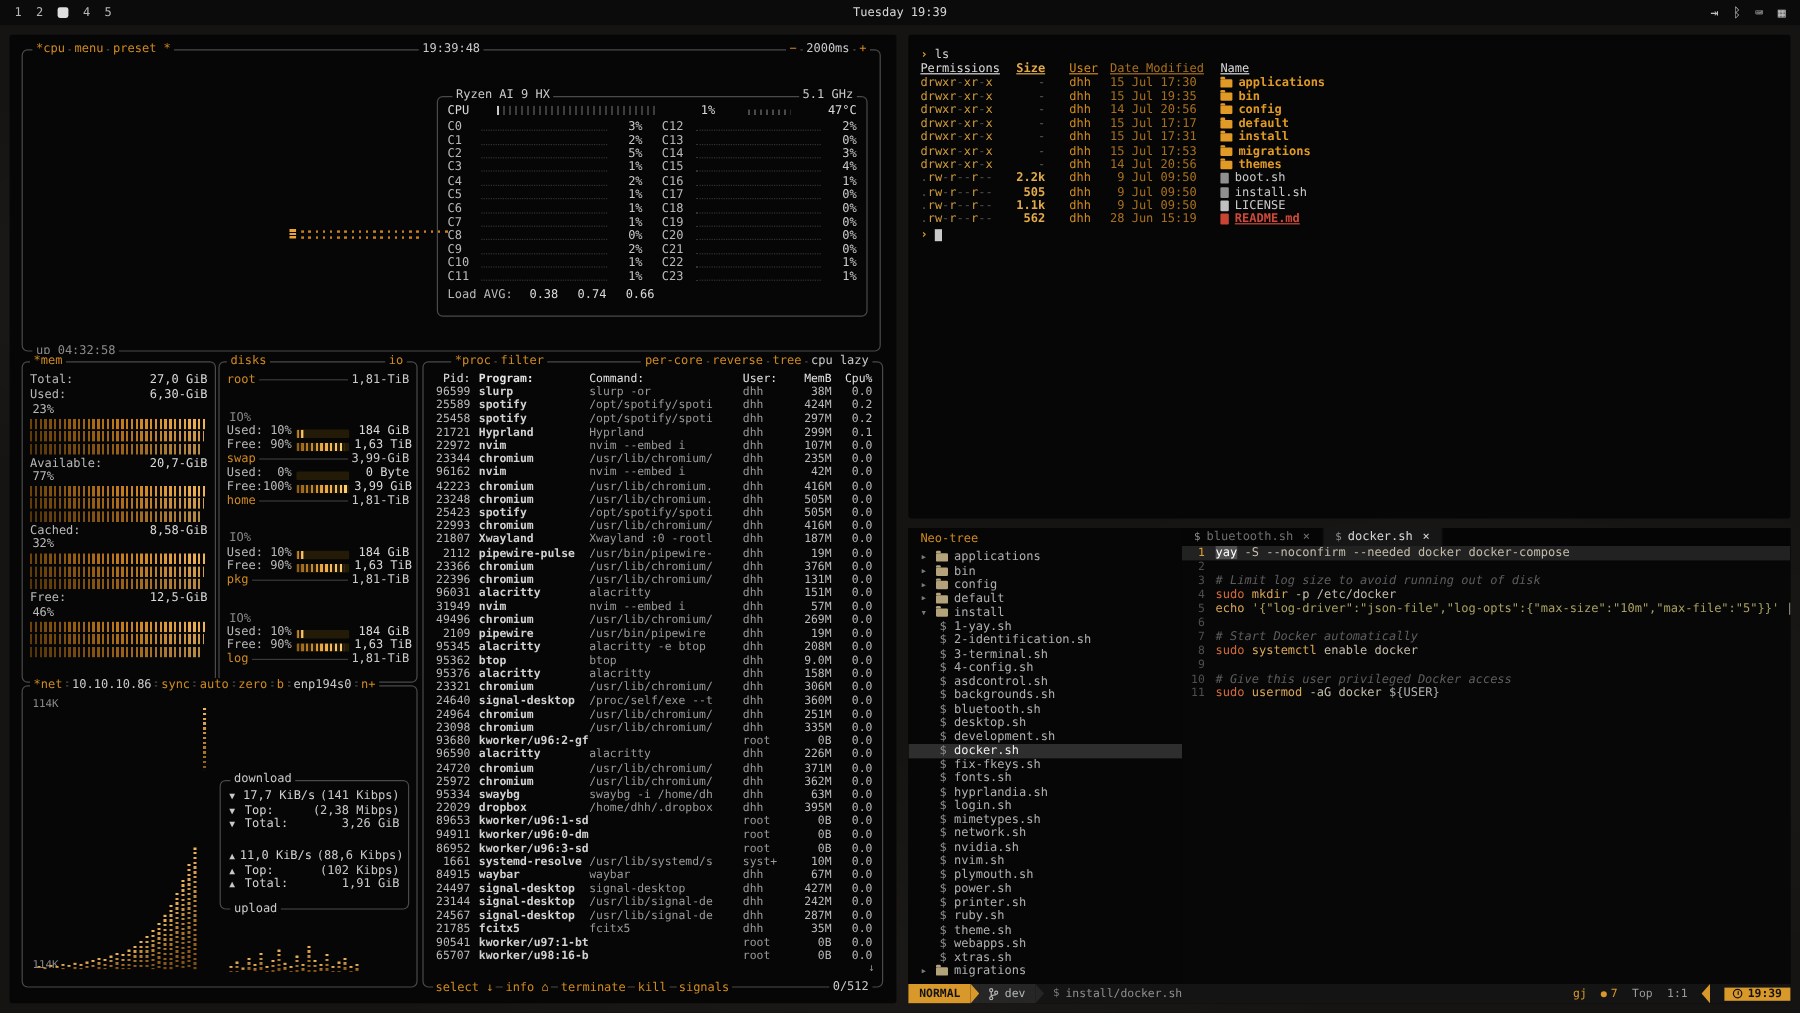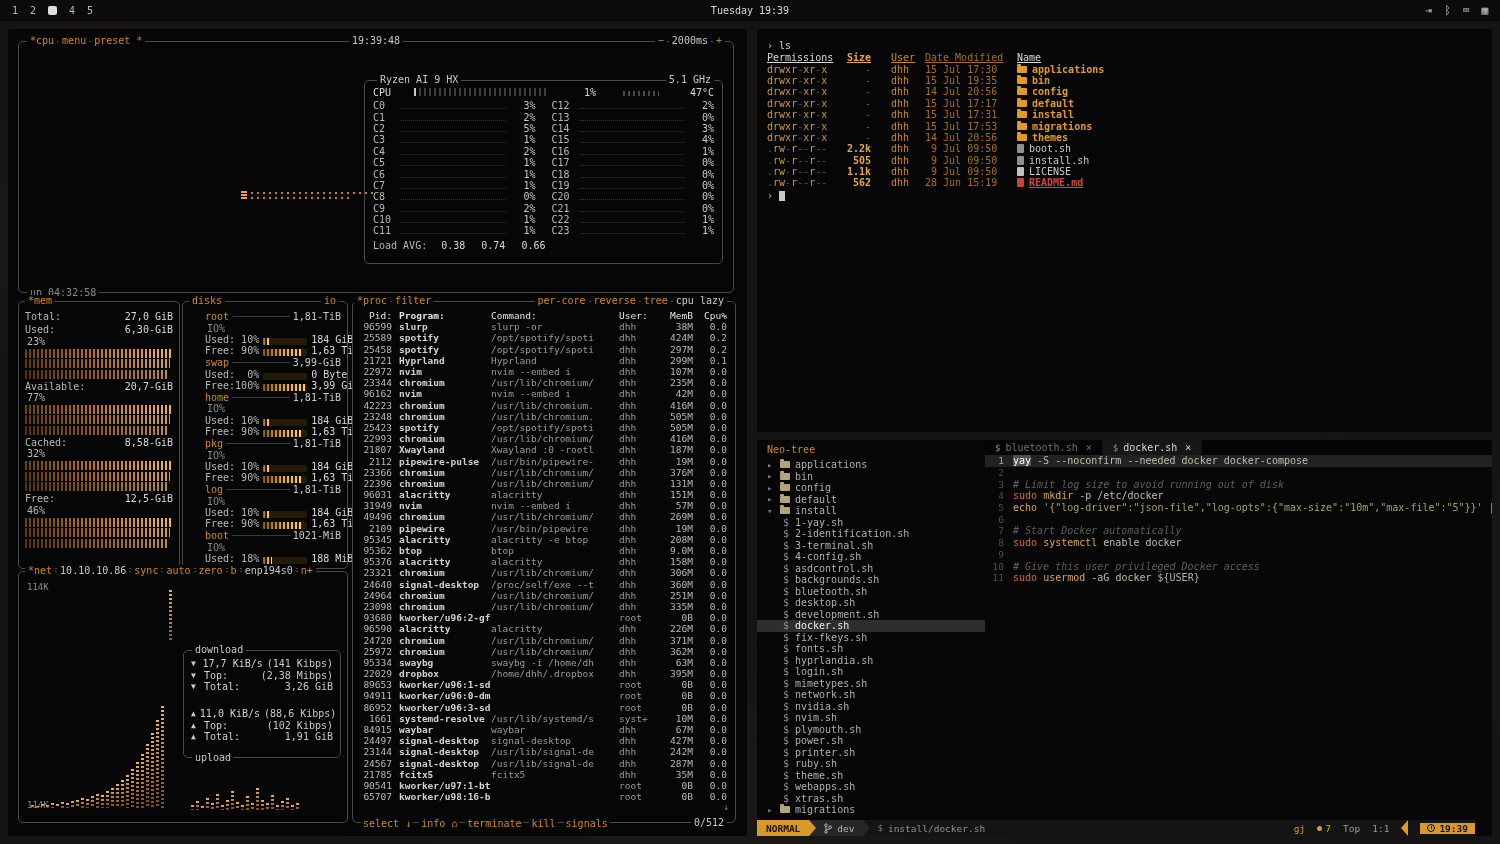--- a/index.html
+++ b/index.html
@@ -26,21 +26,21 @@
   #win-nvim { left:757px; top:440px; width:735px; height:396px; font-size:10px; }
   
   .box { position:absolute; border:1px solid #4a4a4a; border-radius:5px; background:#060606; }
   .tag { background:#060606; padding:0 3px; color:#cf8a1f; white-space:pre; line-height:12px; }
   .tag.val { color:#c9c9c9; }
   .tag.dim { color:#8a8a8a; }
   .hgroup { position:absolute; top:-7px; display:flex; gap:2px; align-items:center; }
   .bgroup { position:absolute; bottom:-7px; display:flex; gap:6px; align-items:center; }
   #cpu-box  { left:10px; top:12px;  width:716px; height:252px; }
   #mem-box  { left:10px; top:272px; width:162px; height:268px; }
-  #disk-box { left:174px;top:272px; width:166px; height:268px;padding-left:16px; }
+  #disk-box { left:174px;top:272px; width:166px; height:268px; }
   #proc-box { left:344px;top:272px; width:384px; height:522px; }
   #net-box  { left:10px; top:542px; width:330px; height:252px; }
   
   #cpu-inner { position:absolute; left:345px; top:38px; width:359px; height:184px;
     border:1px solid #4a4a4a; border-radius:5px; padding:5px 8px 2px; }
   .cpu-row { display:flex; align-items:center; gap:23px; height:12px; }
   .cpu-label { color:#d9d9d9; }
   .meter-cpu { flex:1; height:8px;
     background:linear-gradient(90deg,#c9c9c9 0 5px,#3d3d3d 5px);
     -webkit-mask:repeating-linear-gradient(90deg,#000 0 2px,transparent 2px 5px);
@@ -73,21 +73,21 @@
     background:linear-gradient(90deg,#6b4209,#c87f1e 55%,#f0b65a);
     -webkit-mask:repeating-linear-gradient(90deg,#000 0 2px,transparent 2px 4px);
             mask:repeating-linear-gradient(90deg,#000 0 2px,transparent 2px 4px); }
   .mem-sec { margin-top:2px; }
   
   .disk-pad { padding:8px 6px 0; }
   .disk-divider { display:flex; align-items:center; gap:3px; height:11.5px; margin-top:1px; }
   .disk-name { color:#cf8a1f; }
   .disk-rule { flex:1; border-top:1px solid #3a3a3a; height:0; }
   .disk-size { color:#c9c9c9; }
-  .disk-io { color:#8a8a8a; height:11.2px; padding-left:2px; }
+  .disk-io { color:#8a8a8a; height:11.2px; padding-left:2px;margin-top:20px; }
   .disk-row { display:flex; align-items:flex-end; gap:4px; height:11.2px; }
   .disk-rlabel { color:#b9b9b9; white-space:pre; }
   .meter-sm { flex:0 0 44px; height:7px; background:#241a08; border-radius:1px; overflow:hidden; display:flex; }
   .meter-fill { height:100%;
     background:linear-gradient(90deg,#8a5a10,#e8a33d,#ffd27a);
     -webkit-mask:repeating-linear-gradient(90deg,#000 0 2px,transparent 2px 4px);
             mask:repeating-linear-gradient(90deg,#000 0 2px,transparent 2px 4px); }
   .disk-rval { margin-left:auto; color:#d9d9d9; white-space:pre; }
   
   .proc-pad { padding:8px 2px 0; height:100%; overflow:hidden; }
@@ -167,21 +167,21 @@
   .ln { flex:0 0 28px; text-align:right; padding-right:9px; color:#4e4e4e; font-size:9.5px; }
   .cursorline .ln { color:#e0a030; }
   .lt { white-space:pre; color:#c4bcab; }
   .seg-cm { color:#5e5e5e; font-style:italic; }
   .seg-kw { color:#d56a3a; }
   .seg-cmd { color:#d8a657; }
   .seg-str { color:#a8a060; }
   .seg-var { color:#b0b0b0; }
   .seg-code { color:#c4bcab; }
   .seg-cursorword { background:#4f4f4f; color:#ffffff; }
-  .statusbar { position:absolute; left:0; right:17px; bottom:0; height:16px; background:#141414;
+  .statusbar { position:absolute; left:0; right:0; bottom:0; height:16px; background:#141414;
     display:flex; align-items:stretch; font-size:9.5px; }
   .sb-mode { background:#d9992a; color:#131313; font-weight:bold; padding:0 9px; display:flex; align-items:center; }
   .sb-arr-a { width:0; border-top:8px solid transparent; border-bottom:8px solid transparent;
     border-left:7px solid #d9992a; background:#262626; }
   .sb-branch { background:#262626; color:#b5b5b5; display:flex; align-items:center; gap:5px; padding:0 8px; }
   .sb-arr-b { width:0; border-top:8px solid transparent; border-bottom:8px solid transparent;
     border-left:7px solid #262626; }
   .sb-file { color:#8f8f8f; display:flex; align-items:center; gap:5px; padding:0 8px; }
   .sb-file .tab-icon { color:#7a7a7a; }
   .sb-right { margin-left:auto; display:flex; align-items:center; gap:12px; }
@@ -564,21 +564,21 @@
             <span class="disk-rlabel">Used: 18%</span>
             <span class="meter-sm">
               <span class="meter-fill" style="width: 20%;"></span>
             </span>
             <span class="disk-rval">188 MiB</span>
           </div>
         </div>
     </div>
 
     <div class="box" id="proc-box">
-      <div class="hgroup" style="left:1px">
+      <div class="hgroup" style="left:23px">
         <span class="tag">*proc</span>
         <span class="tag">filter</span>
       </div>
       <div class="hgroup" style="right:8px">
         <span class="tag">per-core</span>
         <span class="tag">reverse</span>
         <span class="tag">tree</span>
         <span class="tag val">cpu lazy</span>
       </div>
       <div class="proc-pad">

